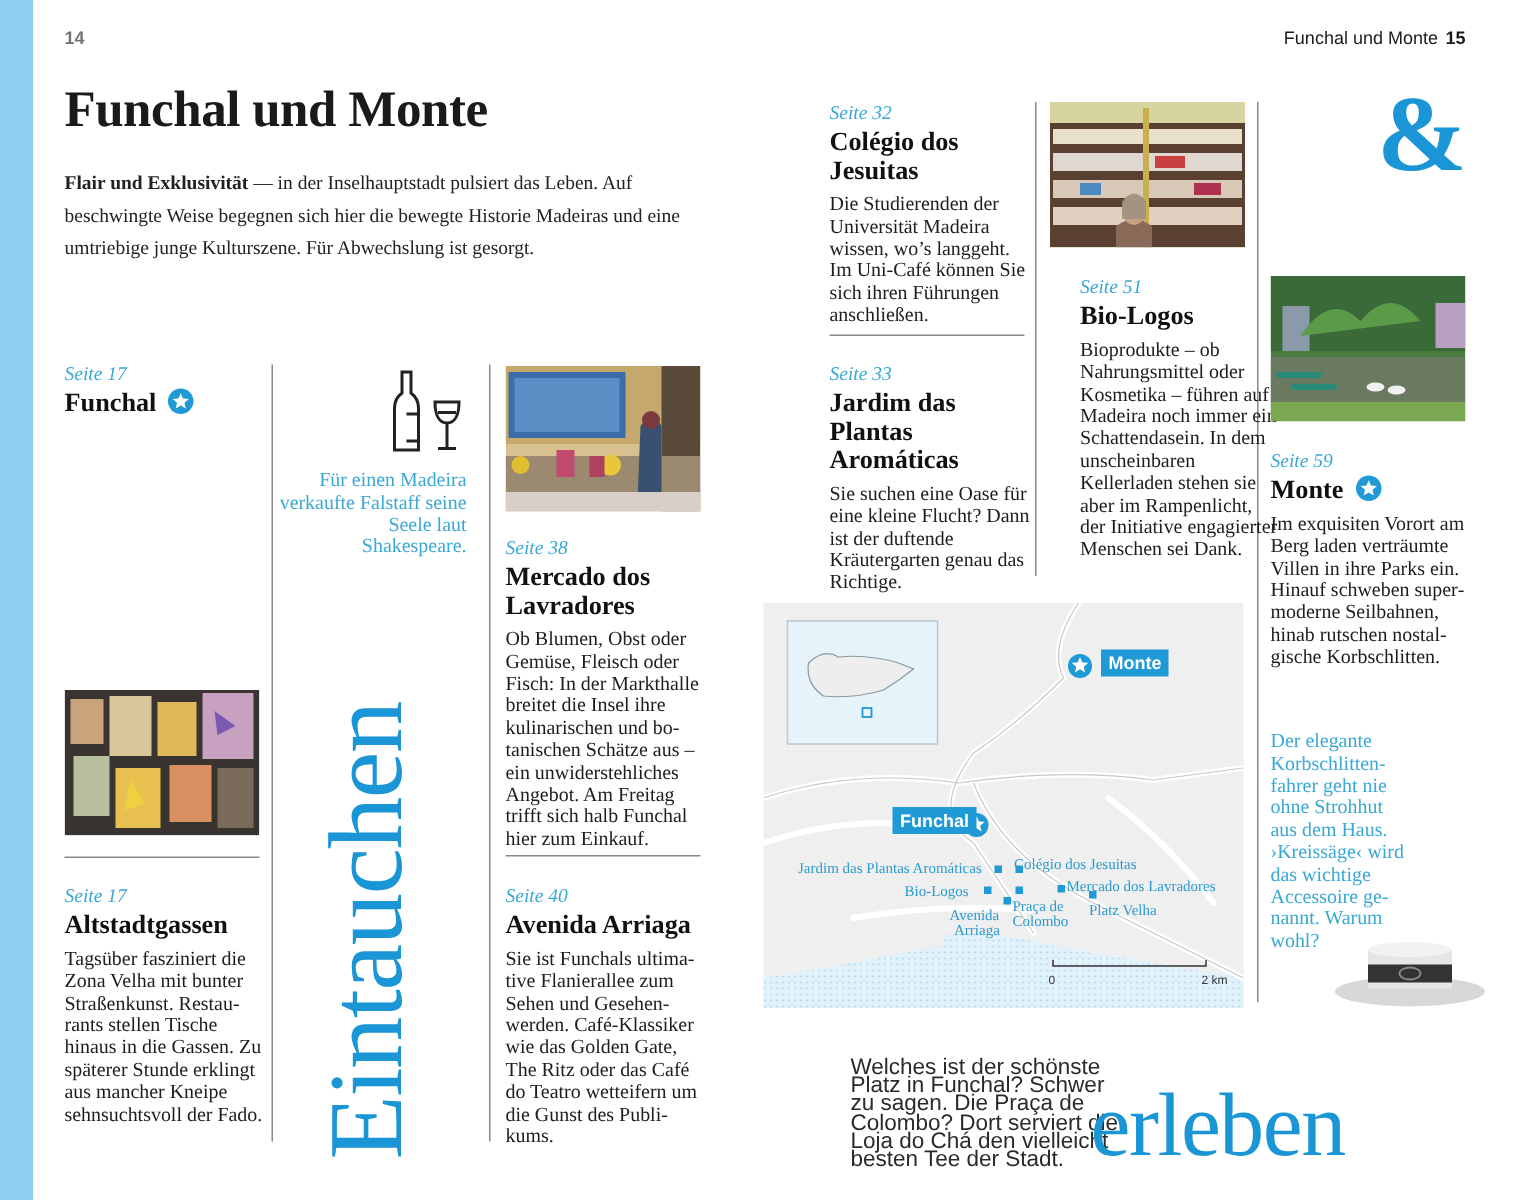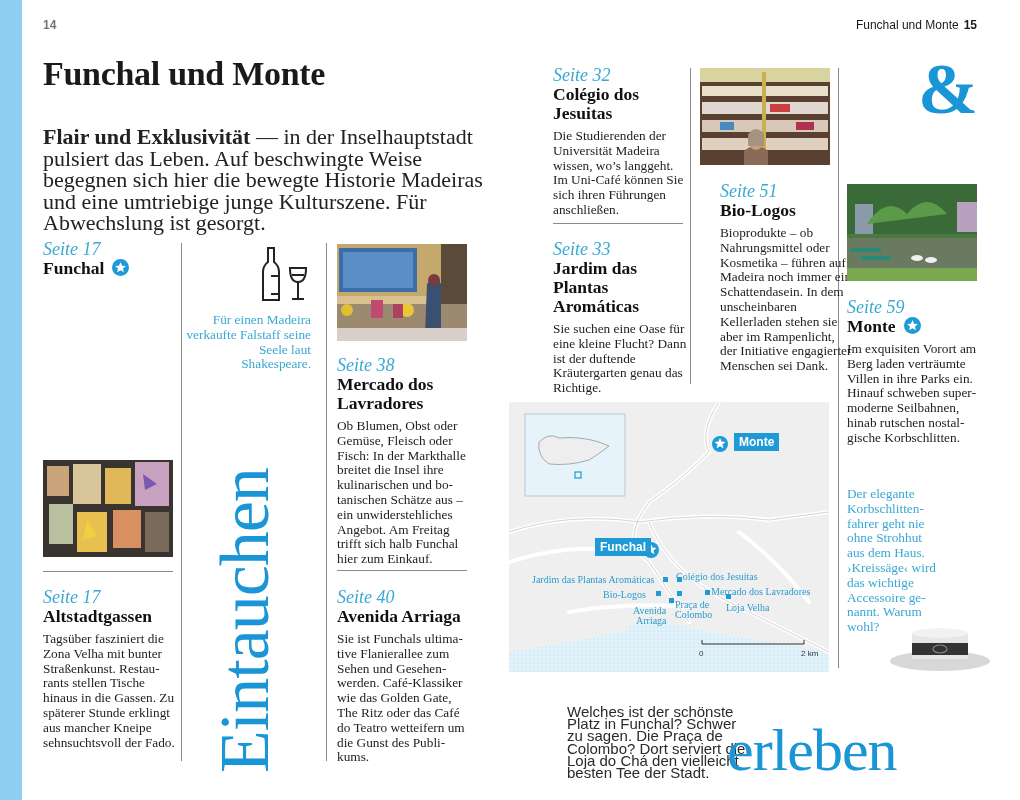--- a/index.html
+++ b/index.html
@@ -4,23 +4,23 @@
 <style>
   * { box-sizing: border-box; margin: 0; padding: 0; }
   html, body { width: 1020px; height: 800px; overflow: hidden; background: #ffffff; }
   body { position: relative; font-family: "Liberation Serif", "DejaVu Serif", serif; color: #1c1c1c; }
   .abs { position: absolute; }
   .sidebar { left: 0; top: 0; width: 22px; height: 800px; background: #8fd0f2; }
   .pagenum { font-family: "Liberation Sans", sans-serif; font-size: 12px; font-weight: bold; color: #737373; }
   .runhead { font-family: "Liberation Sans", sans-serif; font-size: 12px; color: #1a1a1a; }
   .runhead b { font-weight: bold; margin-left: 5px; }
   .title { left: 43px; top: 55px; font-size: 34px; font-weight: bold; letter-spacing: -0.3px; color: #1a1a1a; }
-  .intro { left: 43px; top: 126px; width: 440px; font-size: 22px; line-height: 21.5px; color: #222; }
+  .intro { left: 43px; top: 111px; width: 440px; font-size: 13px; line-height: 21.5px; color: #222; }
   .intro b { font-weight: bold; }
-  .seite { font-style: italic; font-size: 18px; color: #3aa8d4; line-height: 16px; }
+  .seite { font-style: italic; font-size: 13px; color: #3aa8d4; line-height: 16px; }
   .head { font-weight: bold; font-size: 17.5px; line-height: 19px; color: #111; margin-top: 2px; }
   .body { font-size: 13.3px; line-height: 14.8px; color: #1d1d1d; margin-top: 6px; }
   .vrule { width: 1px; background: #8a8a8a; }
   .hrule { height: 1px; background: #8a8a8a; }
   .star { display: inline-block; width: 17px; height: 17px; border-radius: 50%; background: #1f9ad6; vertical-align: -2px; margin-left: 8px; position: relative; }
   .star svg { position: absolute; left: 2px; top: 2px; }
   .photo { overflow: hidden; }
   .quote-blue { font-size: 13.3px; line-height: 14.8px; color: #3aa8d4; }
   .eintauchen { left: 210px; top: 773px; transform-origin: 0 0; transform: rotate(-90deg); font-size: 70px; color: #1a96d6; white-space: nowrap; letter-spacing: -1px; line-height: 70px; }
   .amp { left: 918px; top: 53px; font-size: 72px; font-weight: bold; color: #1a96d6; line-height: 72px; }
@@ -230,19 +230,19 @@
   <div class="abs mapbadge" style="left:225px;top:31px;">Monte</div>
   <div class="abs mapbadge" style="left:86px;top:136px;">Funchal</div>
   <div class="abs maplabel" style="left:23px;top:172px;">Jardim das Plantas Aromáticas</div>
   <div class="abs maplabel" style="left:167px;top:169px;">Colégio dos Jesuitas</div>
   <div class="abs maplabel" style="left:94px;top:187px;">Bio-Logos</div>
   <div class="abs maplabel" style="left:202px;top:184px;">Mercado dos Lavradores</div>
   <div class="abs maplabel" style="left:124px;top:203px;">Avenida</div>
   <div class="abs maplabel" style="left:127px;top:213px;">Arriaga</div>
   <div class="abs maplabel" style="left:166px;top:197px;">Praça de</div>
   <div class="abs maplabel" style="left:166px;top:207px;">Colombo</div>
-  <div class="abs maplabel" style="left:217px;top:200px;">Loja Velha</div>
+  <div class="abs maplabel" style="left:217px;top:200px;">Platz Velha</div>
   <div class="abs maplabel" style="left:190px;top:246px;color:#333;font-family:'Liberation Sans',sans-serif;font-size:8px;">0</div>
   <div class="abs maplabel" style="left:292px;top:246px;color:#333;font-family:'Liberation Sans',sans-serif;font-size:8px;">2 km</div>
 </div>
 
 <div class="abs caption">Welches ist der schönste Platz in Funchal? Schwer zu sagen. Die Praça de Colombo? Dort serviert die Loja do Chá den vielleicht besten Tee der Stadt.</div>
 <div class="abs erleben">erleben</div>
 
 </body></html>

